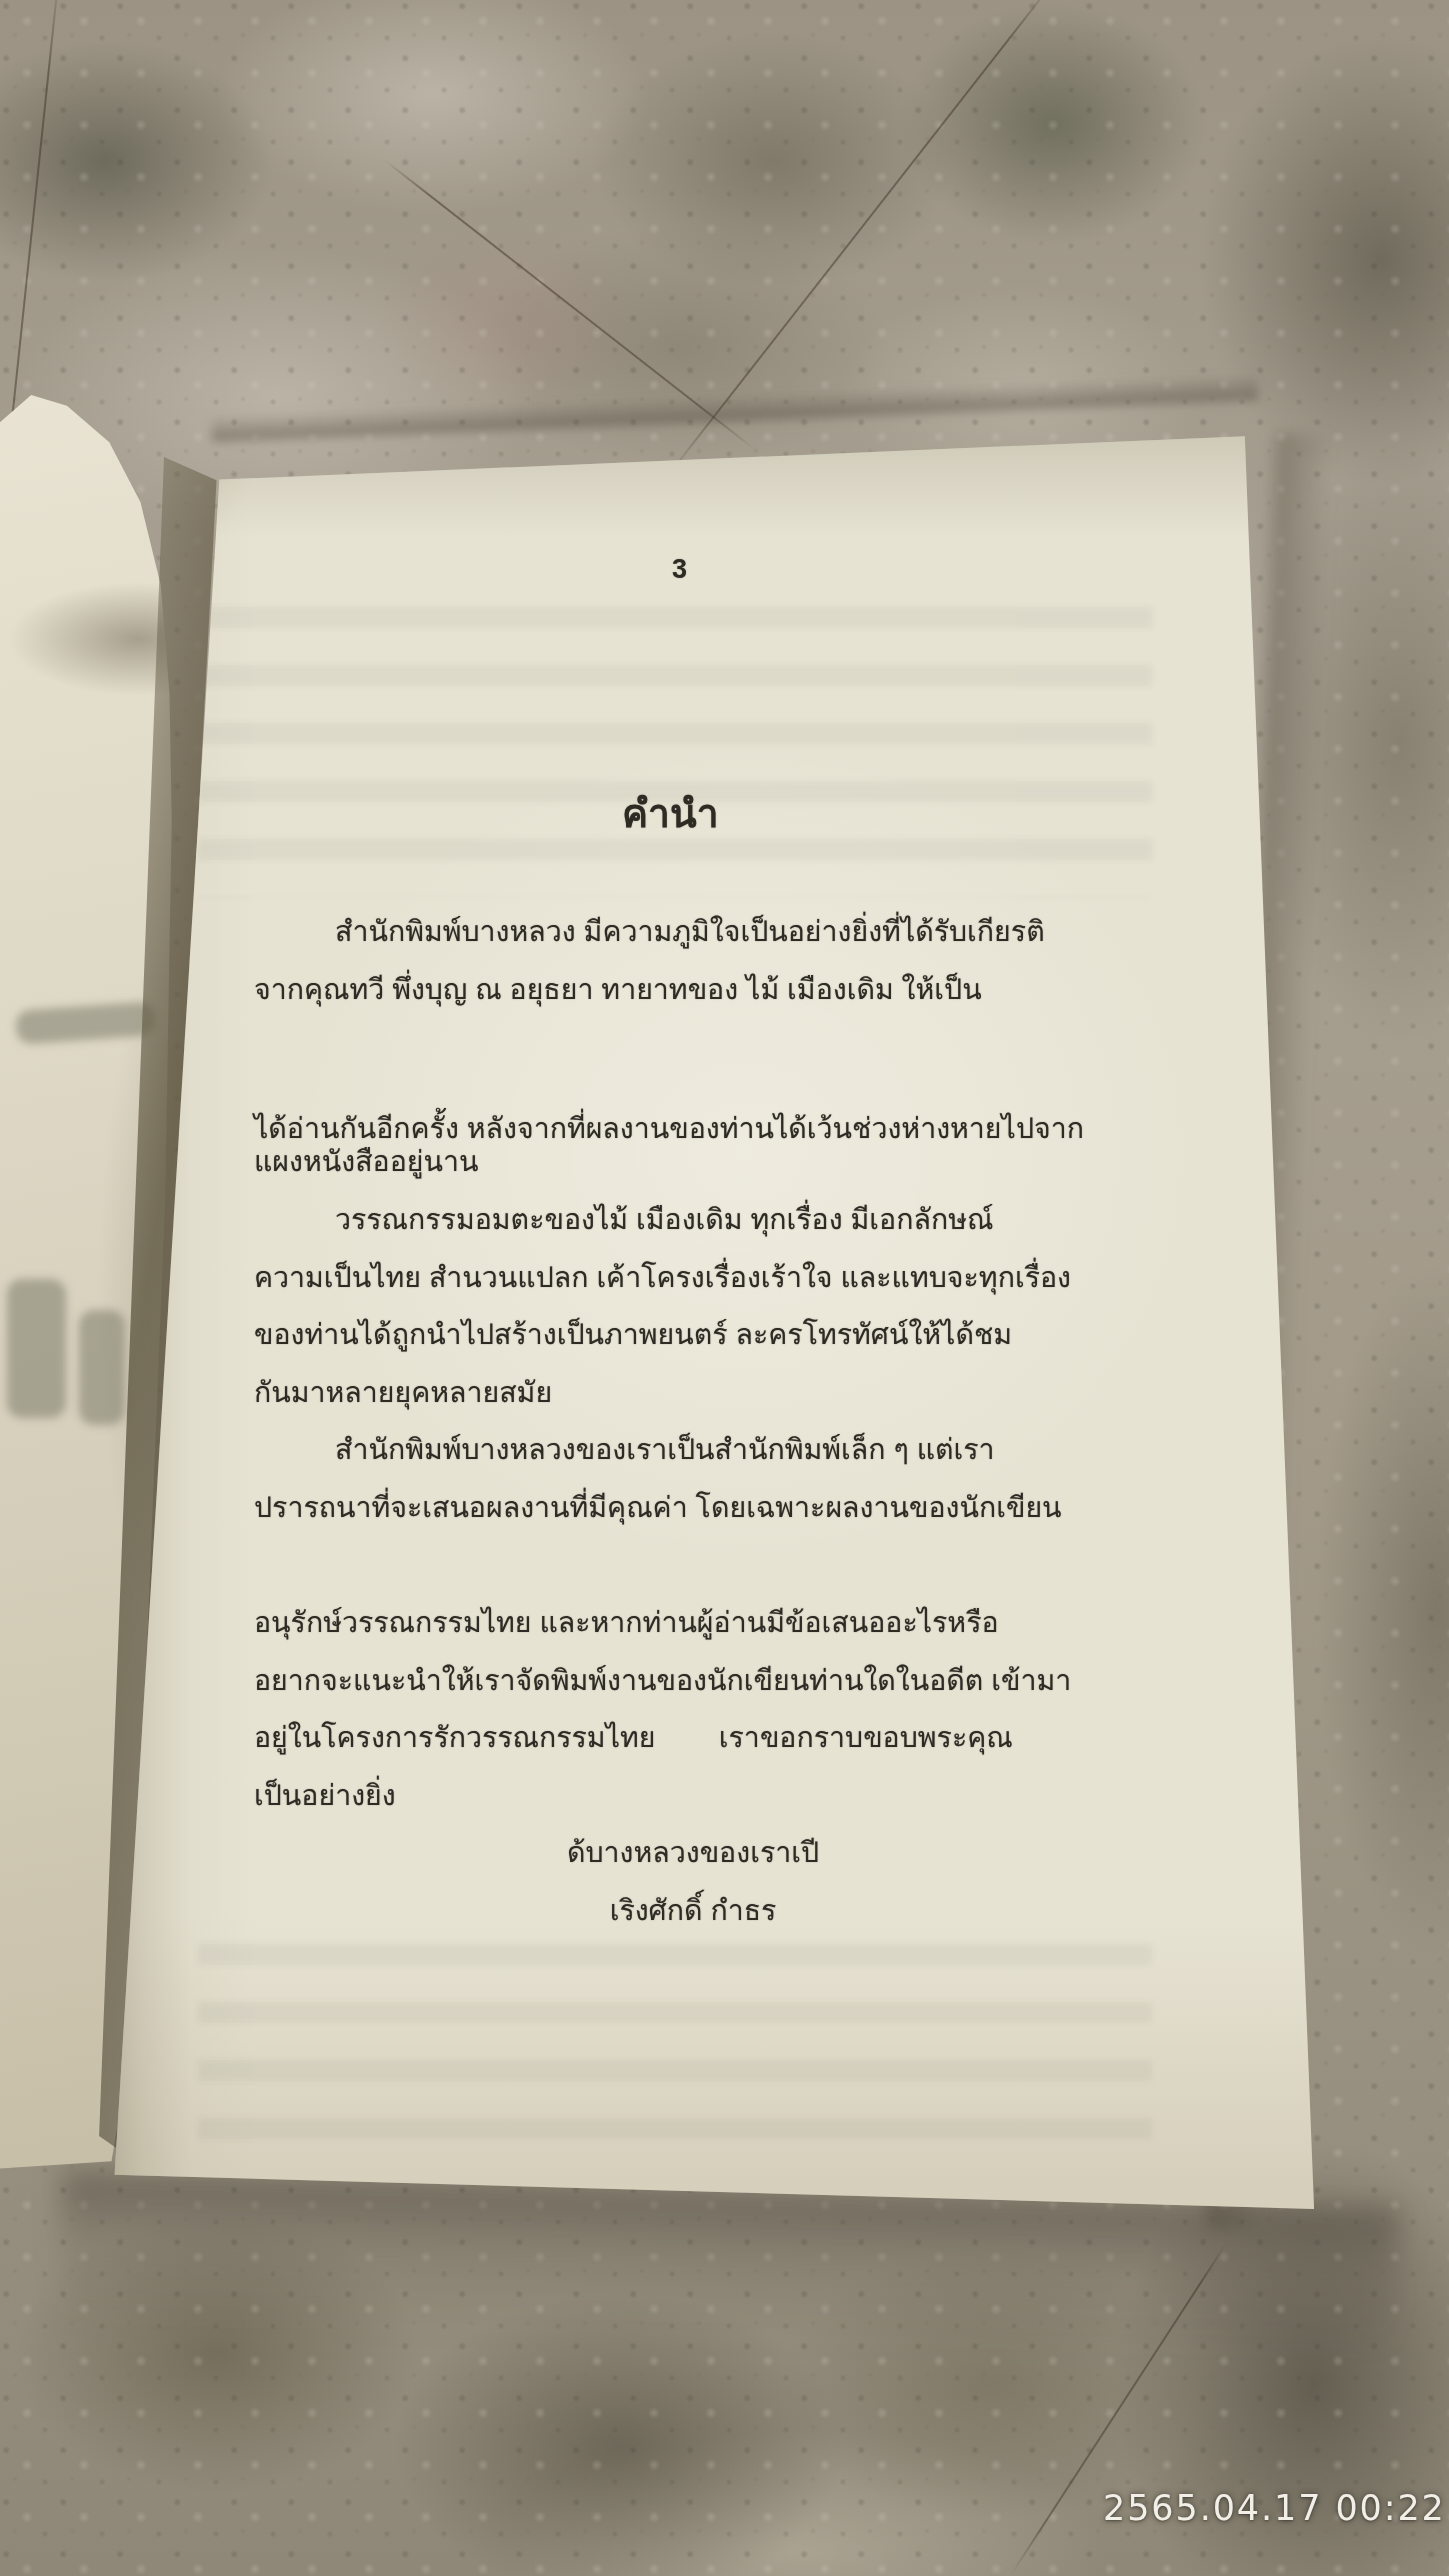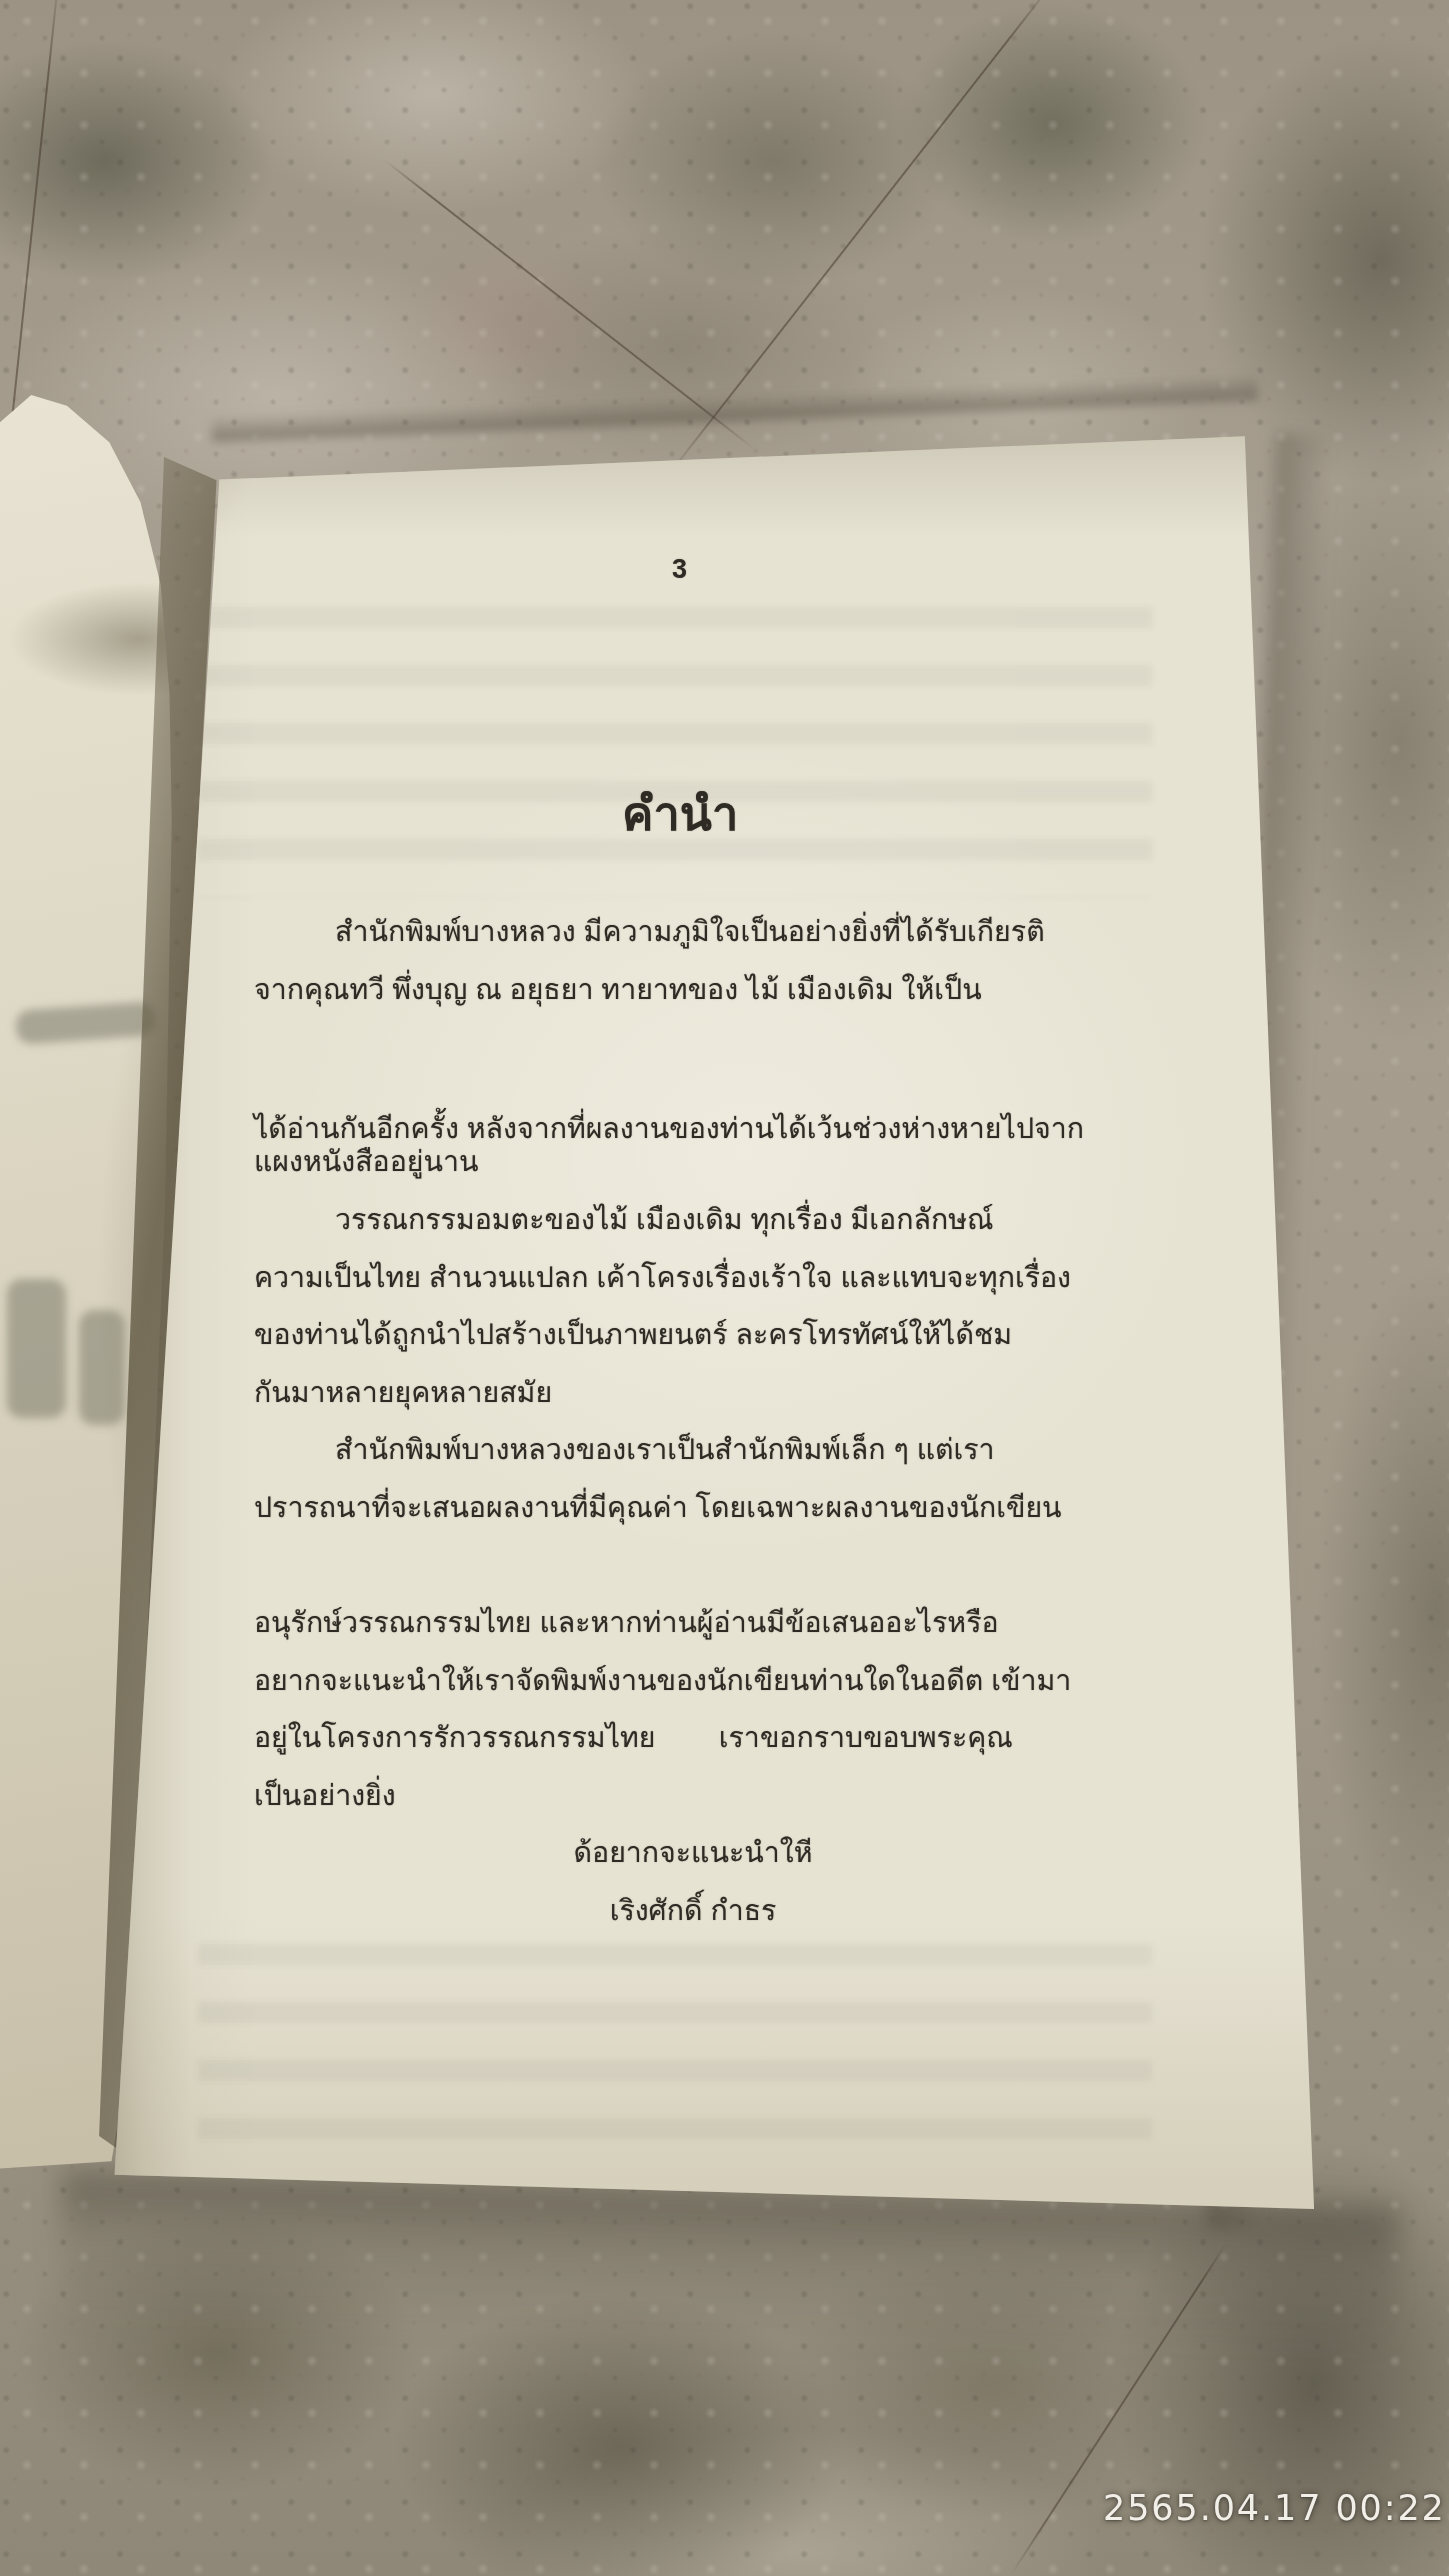--- a/index.html
+++ b/index.html
@@ -83,21 +83,21 @@
   .showthrough{position:absolute;left:105px;width:954px;filter:blur(3.1px);opacity:.8;
     background:repeating-linear-gradient(180deg, rgba(110,108,96,.10) 0 21px, transparent 21px 58px);}
   .show1{top:180px;height:291px;}
   .show2{top:1517px;height:204px;}
   .binding-dot{position:absolute;width:8px;height:8px;border-radius:50%;background:rgba(70,60,45,.5);filter:blur(0.6px);}
 
   
   .ink{color:#2e2b24;text-shadow:0 0 1.2px rgba(60,56,48,.5);}
   .pageno{position:absolute;left:540px;top:124px;width:93px;text-align:center;
     font-size:27px;line-height:37px;font-weight:bold;}
-  .ptitle{position:absolute;left:529px;top:353px;font-size:47px;line-height:68px;font-weight:bold;}
+  .ptitle{position:absolute;left:529px;top:353px;font-size:39px;line-height:68px;font-weight:bold;}
   .bline{position:absolute;left:161px;width:856px;font-size:28.5px;line-height:43px;white-space:pre-wrap;}
   .ind{text-indent:81px;}
   .closing{position:absolute;left:303px;width:594px;text-align:center;font-size:28.5px;line-height:43px;}
 
   
   .stamp{position:absolute;left:1103px;top:2488px;font-size:35px;letter-spacing:1.9px;
     color:#f2efe8;font-family:"DejaVu Sans","Liberation Sans",sans-serif;
     text-shadow:0 0 6.2px rgba(40,38,30,.65), 0 1.2px 2.5px rgba(40,38,30,.5);}
 </style>
 </head>
@@ -145,20 +145,20 @@
     <div class="bline ink" style="top:886px">ของท่านได้ถูกนำไปสร้างเป็นภาพยนตร์ ละครโทรทัศน์ให้ได้ชม</div>
     <div class="bline ink" style="top:944px">กันมาหลายยุคหลายสมัย</div>
 
     <div class="bline ind ink" style="top:1001px">สำนักพิมพ์บางหลวงของเราเป็นสำนักพิมพ์เล็ก ๆ แต่เรา</div>
     <div class="bline ink" style="top:1059px">ปรารถนาที่จะเสนอผลงานที่มีคุณค่า โดยเฉพาะผลงานของนักเขียน</div>
     <div class="bline ink" style="top:1174px">อนุรักษ์วรรณกรรมไทย และหากท่านผู้อ่านมีข้อเสนออะไรหรือ</div>
     <div class="bline ink" style="top:1232px">อยากจะแนะนำให้เราจัดพิมพ์งานของนักเขียนท่านใดในอดีต เข้ามา</div>
     <div class="bline ink" style="top:1289px">อยู่ในโครงการรักวรรณกรรมไทย        เราขอกราบขอบพระคุณ</div>
     <div class="bline ink" style="top:1347px">เป็นอย่างยิ่ง</div>
 
-    <div class="closing ink" style="top:1404px">ด้อยากจะแนะนำใหี</div>
+    <div class="closing ink" style="top:1404px">ด้บางหลวงของเราเปี</div>
     <div class="closing ink" style="top:1462px">เริงศักดิ์ กำธร</div>
   </div>
 
   <div class="stamp">2565.04.17 00:22</div>
 
 </div>
 
 
 </body></html>

